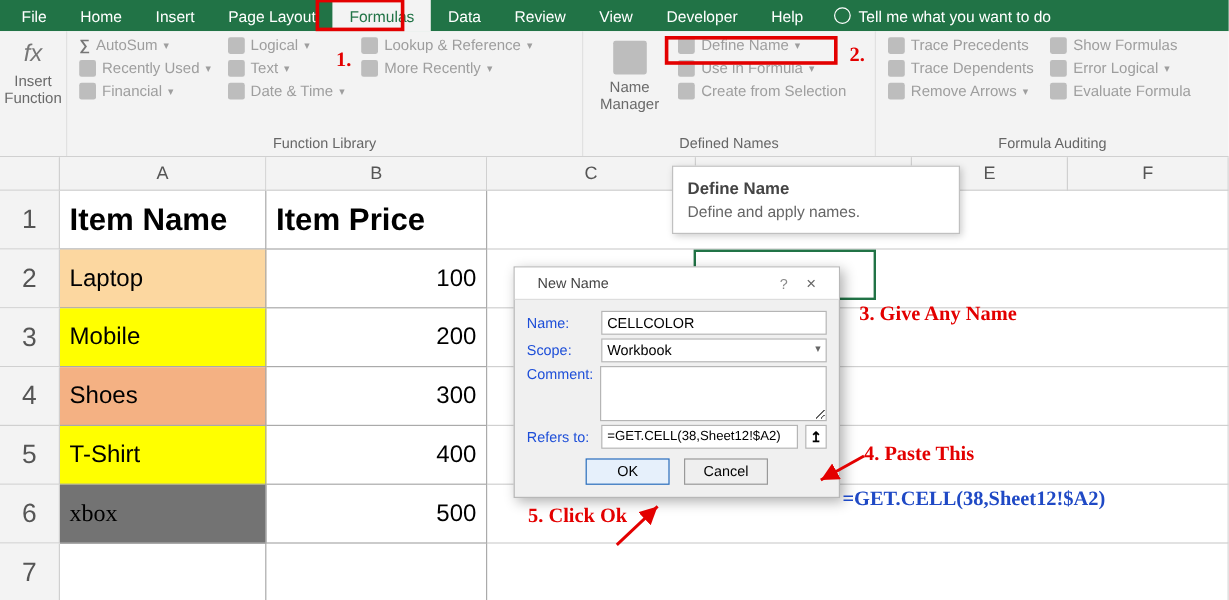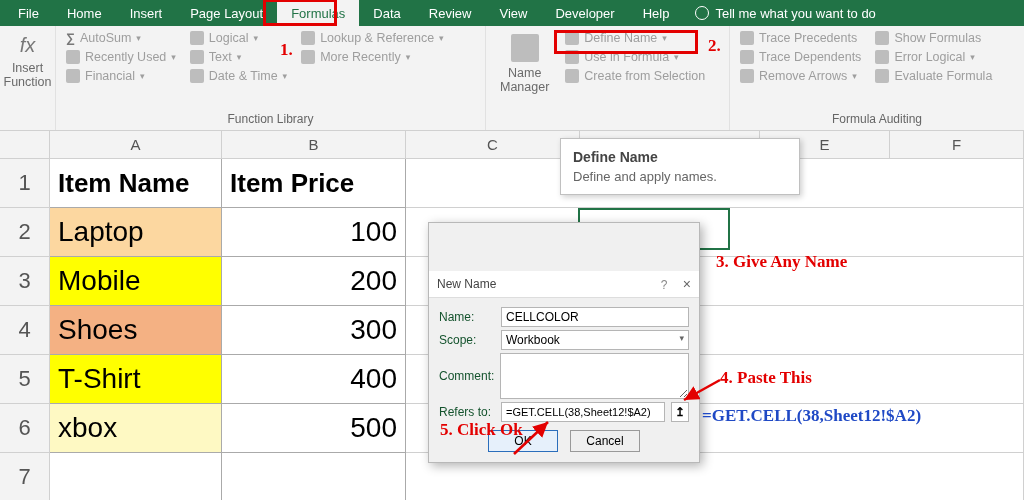--- a/index.html
+++ b/index.html
@@ -26,41 +26,41 @@
 
   
   .colhdr { display:flex; height:28px; }
   .colhdr div{ border:1px solid #d0d0d0; border-top:none; border-left:none; background:#f3f3f3; text-align:center; font-size:15px; color:#555; display:flex; align-items:center; justify-content:center;}
   .ch-row{width:50px;} .ch-a{width:172px;} .ch-b{width:184px;} .ch-c{width:174px;} .ch-d{width:180px;} .ch-e{width:130px;} .ch-f{width:134px;}
 
   
   .grid { }
   .row { display:flex; height:49px;}
   .rhdr{ width:50px; background:#f3f3f3; border:1px solid #d0d0d0; border-top:none; border-left:none; display:flex;align-items:center;justify-content:center; font-size:22px; color:#555;}
-  .cell{ border:1px solid #aaa; border-top:none; border-left:none; padding:4px 8px; font-size:28px; display:flex; align-items:center;}
+  .cell{ border:1px solid #aaa; border-top:none; border-left:none; padding:4px 8px; font-size:20px; display:flex; align-items:center;}
   .cA{width:172px;} .cB{width:184px; justify-content:flex-end;}
   .cRest{flex:1; border:1px solid #d0d0d0; border-top:none; border-left:none;}
   .hdrcell{ font-weight:700; font-size:26px;}
   .fill-orange{ background:#fcd7a0;}
   .fill-yellow{ background:#ffff00;}
   .fill-peach { background:#f4b183;}
-  .fill-grey  { background:#fef9c3;}
+  .fill-grey  { background:#737373;font-family:Liberation Serif, serif;}
 
   
   .tooltip{ position:absolute; top:138px; left:560px; width:240px; background:#fff; border:1px solid #c0c0c0; box-shadow:2px 2px 6px rgba(0,0,0,.2); padding:10px 12px; z-index:3;}
   .tooltip .tt-title{ font-weight:600; font-size:14px; color:#444; margin-bottom:4px;}
   .tooltip .tt-body{ font-size:13px; color:#666;}
 
   
   .dialog{ position:absolute; top:222px; left:428px; width:272px; background:#f0f0f0; border:1px solid #b8b8b8; box-shadow:3px 3px 10px rgba(0,0,0,.3); z-index:5; font-size:12px;}
-  .dlg-title{ background:#fff; padding:5px 8px; color:#444; display:flex; justify-content:space-between; align-items:center; border-bottom:1px solid #ddd;margin-top:48px;}
+  .dlg-title{ background:#fff; padding:5px 19px; color:#444; display:flex; justify-content:space-between; align-items:center; border-bottom:1px solid #ddd;}
   .dlg-x{ font-family:Arial; color:#666; cursor:pointer; font-size:14px;}
   .dlg-body{ padding:6px 10px 10px;}
   .frow{ display:flex; align-items:center; margin:3px 0; gap:6px;}
-  .flab{ width:56px; color:#14532d; text-decoration:underline dotted transparent;}
+  .flab{ width:56px; color:#1d4ed8; text-decoration:underline dotted transparent;}
   .fin{ flex:1; border:1px solid #b5b5b5; background:#fff; padding:2px 4px; font-size:12px; height:20px;}
   .fsel{ flex:1; border:1px solid #b5b5b5; background:#fff; padding:2px 4px; height:20px; position:relative;}
   .fsel::after{content:"\25BE"; position:absolute; right:4px; top:2px; color:#666; font-size:9px;}
   .ftxt{ width:100%; height:46px; border:1px solid #b5b5b5; background:#fff;}
   .dlg-btns{ display:flex; justify-content:center; gap:12px; margin-top:8px;}
   .dlg-btn{ width:70px; height:22px; border:1px solid #999; background:#efefef; font-size:12px; cursor:pointer;}
   .dlg-btn.primary{ border:1.5px solid #2a6dbb; background:#e6f0fb;}
   .refpick{ width:18px; height:20px; border:1px solid #b5b5b5; background:#fff; display:flex;align-items:center;justify-content:center; font-weight:bold;}
 
   
@@ -160,20 +160,21 @@
         <div class="rbtn dd">
             <span class="ico"></span>
             <span>Use in Formula</span>
           </div>
         <div class="rbtn">
             <span class="ico"></span>
             <span>Create from Selection</span>
           </div>
       </div>
     </div>
+    <div class="group-label">Defined Names</div>
   </div>
   <div class="group" style="flex:1;border-right:none">
     <div style="display:flex;gap:6px">
       <div class="btncol">
         <div class="rbtn">
             <span class="ico"></span>
             <span>Trace Precedents</span>
           </div>
         <div class="rbtn">
             <span class="ico"></span>
@@ -276,21 +277,21 @@
   </div>
   <div class="dlg-body">
     <div class="frow">
       <div class="flab">Name:</div>
       <input class="fin" value="CELLCOLOR" style="">
     </div>
     <div class="frow">
       <div class="flab">Scope:</div>
       <div class="fsel"><span>Workbook</span></div>
     </div>
-    <div class="frow" style="align-items:center">
+    <div class="frow" style="align-items:flex-start">
       <div class="flab">Comment:</div>
       <textarea class="ftxt" style=""></textarea>
     </div>
     <div class="frow">
       <div class="flab">Refers to:</div>
       <input class="fin" style="font-size: 11px;" value="=GET.CELL(38,Sheet12!$A2)">
       <div class="refpick">↥</div>
     </div>
     <div class="dlg-btns">
       <button class="dlg-btn primary">OK</button>

